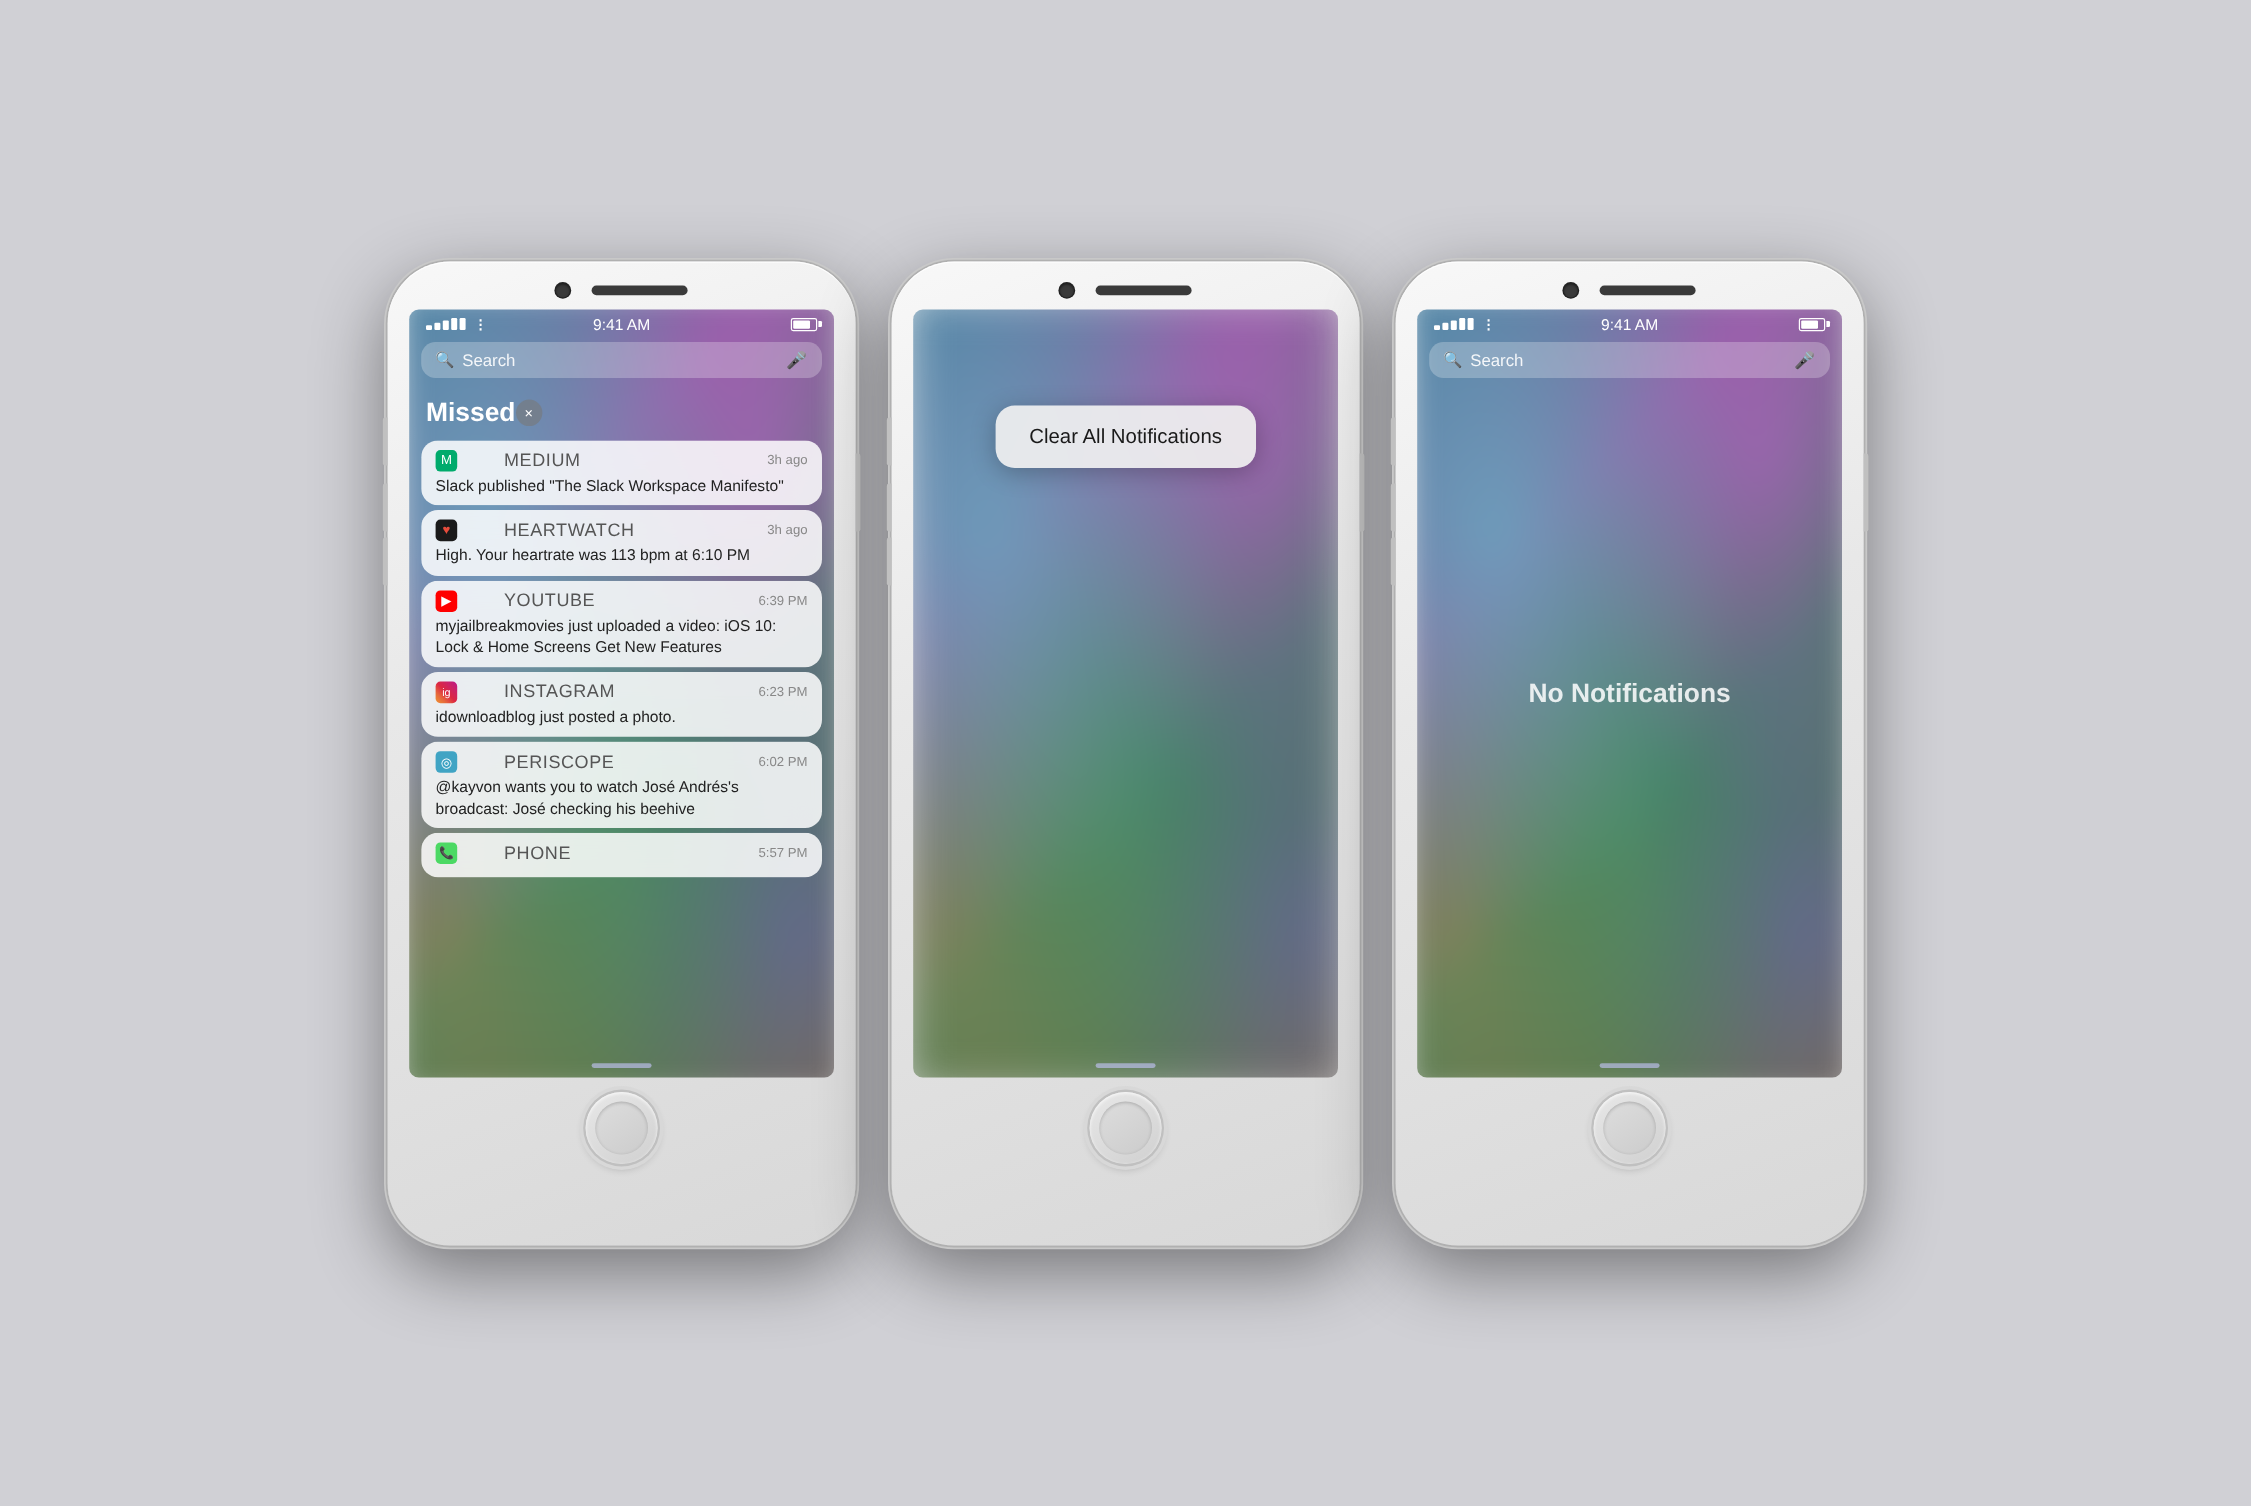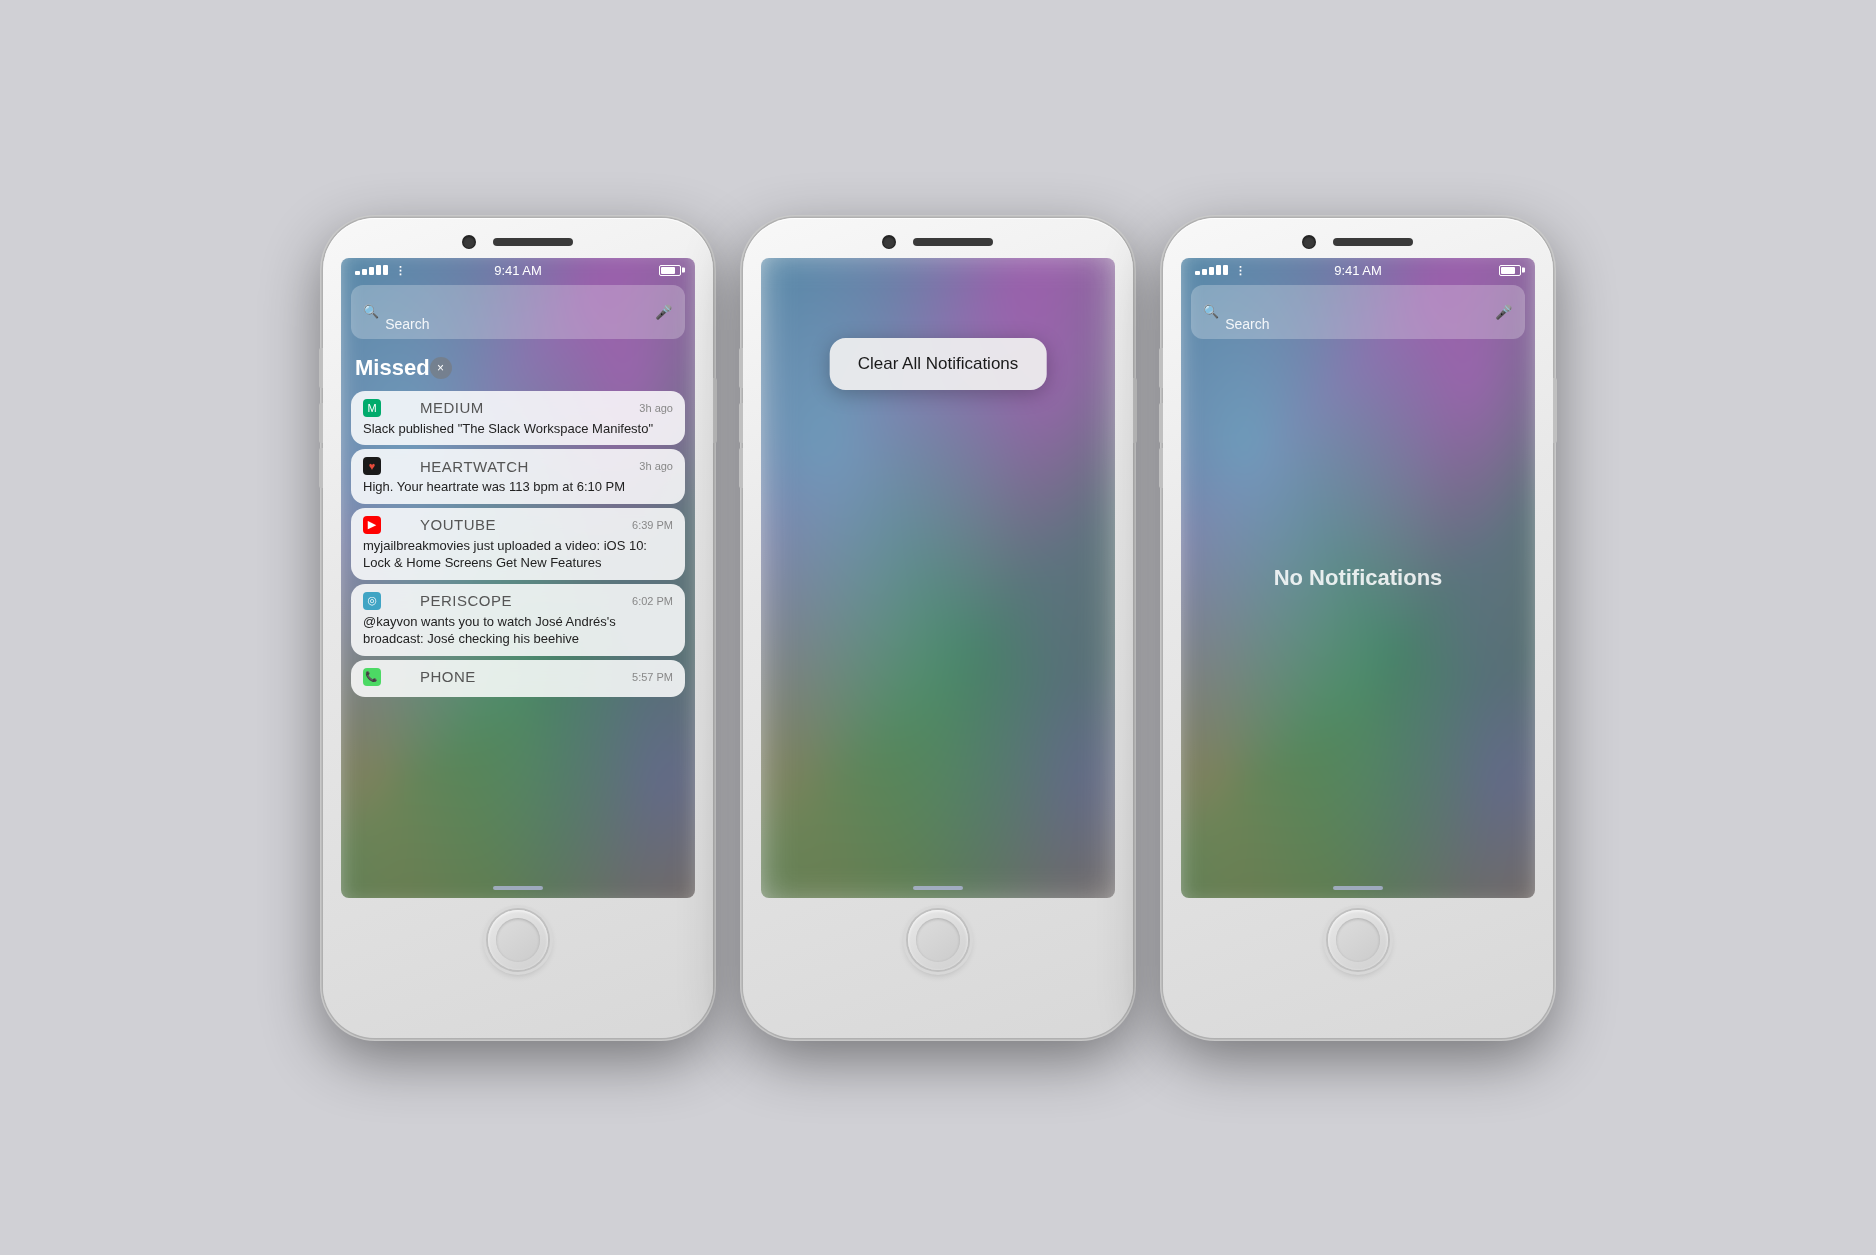--- a/index.html
+++ b/index.html
@@ -198,21 +198,20 @@
       padding: 7px 12px;
       display: flex;
       align-items: center;
       gap: 6px;
     }
 
     .search-bar-text {
       color: rgba(255,255,255,0.9);
       font-size: 14px;
       flex: 1;
-      margin-top: 24px;
     }
 
     .mic-icon {
       color: rgba(255,255,255,0.9);
       font-size: 14px;
     }
 
     
     .missed-header {
       position: relative;
@@ -454,20 +453,30 @@
         <div class="notif-header">
           <div class="notif-app">
             <div class="app-icon icon-youtube">▶</div>
             <span class="app-name">YOUTUBE</span>
           </div>
           <span class="notif-time">6:39 PM</span>
         </div>
         <div class="notif-body">myjailbreakmovies just uploaded a video: iOS 10: Lock &amp; Home Screens Get New Features</div>
       </div>
 
+      <div class="notif-card">
+        <div class="notif-header">
+          <div class="notif-app">
+            <div class="app-icon icon-instagram" style="font-size:9px;">ig</div>
+            <span class="app-name">INSTAGRAM</span>
+          </div>
+          <span class="notif-time">6:23 PM</span>
+        </div>
+        <div class="notif-body">idownloadblog just posted a photo.</div>
+      </div>
 
       <div class="notif-card">
         <div class="notif-header">
           <div class="notif-app">
             <div class="app-icon icon-periscope">◎</div>
             <span class="app-name">PERISCOPE</span>
           </div>
           <span class="notif-time">6:02 PM</span>
         </div>
         <div class="notif-body">@kayvon wants you to watch José Andrés's broadcast: José checking his beehive</div>

